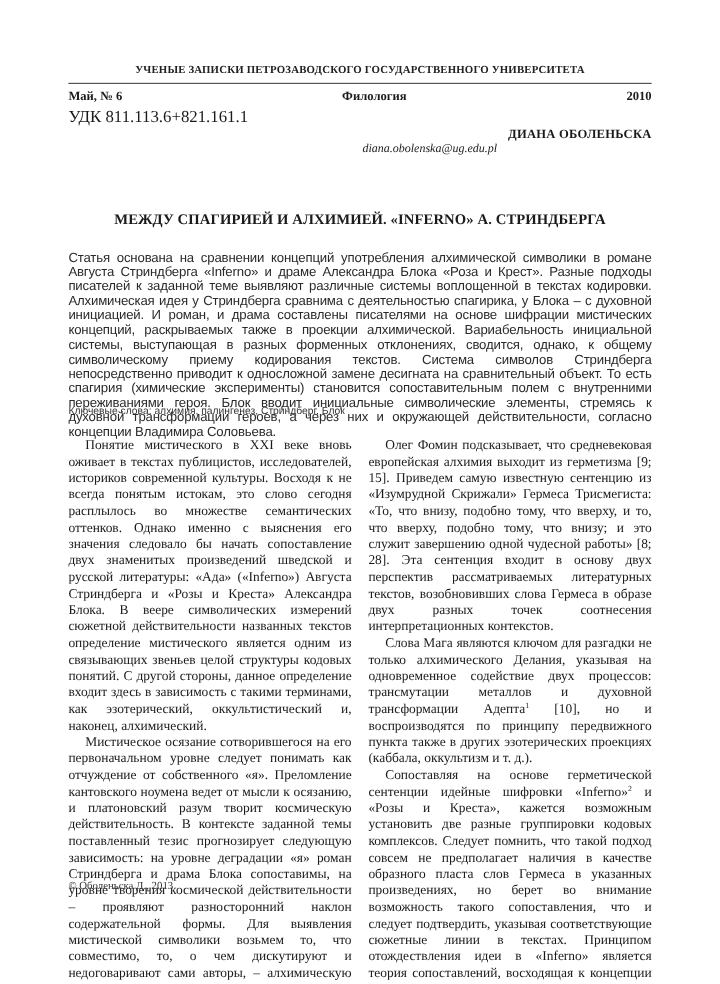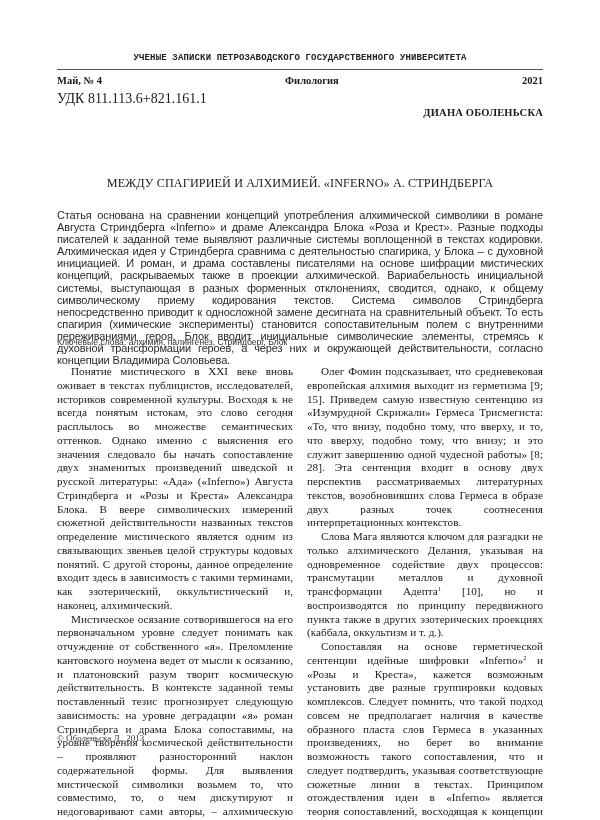--- a/index.html
+++ b/index.html
@@ -1,58 +1,59 @@
 <!DOCTYPE html>
 <html><head>
 <meta charset="utf-8">
 <style>
   html, body { margin: 0; padding: 0; background: #ffffff; }
   body { width: 600px; height: 820px; position: relative; overflow: hidden;
          font-family: "Liberation Serif", "DejaVu Serif", serif; color: #1a1a1a; }
   .abs { position: absolute; }
   .running-head { left: 57px; width: 486px; top: 53px; text-align: center;
-                  font-weight: bold; font-size: 9px; letter-spacing: 0.15px; color: #222; font-family: Liberation Mono, monospace; }
+                  font-weight: bold; font-size: 9px; letter-spacing: 0.15px; color: #222; }
   .rule { left: 57px; width: 486px; top: 69px; height: 0; border-top: 1px solid #555; }
   .issue-row { left: 57px; width: 486px; top: 75px; font-weight: bold; font-size: 10.5px;
                display: flex; justify-content: space-between; }
   .issue-row span { display: block; }
   .udk { left: 57px; top: 91px; font-size: 14px; }
   .author { left: 302px; width: 241px; top: 108px; font-size: 10px; line-height: 10.2px; }
   .author-name { text-align: right; font-weight: bold; font-size: 10.5px; margin-bottom: 2px; letter-spacing: 0.2px; }
   .author-aff { text-align: justify; }
   .author-mail { font-style: italic; margin-top: 2px; }
-  .title { left: 57px; width: 486px; top: 175px; text-align: center; font-weight: normal;
+  .title { left: 57px; width: 486px; top: 175px; text-align: center; font-weight: bold;
            font-size: 12.2px; line-height: 16px; letter-spacing: 0.1px; }
   .abstract { left: 57px; width: 486px; top: 209px; font-size: 11px; line-height: 12.1px;
               text-align: justify; font-family: "Liberation Sans", "DejaVu Sans", sans-serif; color: #2a2a2a;
               letter-spacing: -0.15px; }
   .keywords { left: 57px; width: 486px; top: 337px; font-size: 8.6px;
               font-family: "Liberation Sans", "DejaVu Sans", sans-serif; color: #333; }
   .col { top: 365px; width: 236px; font-size: 11.2px; line-height: 13.75px; text-align: justify;
          hyphens: auto; }
   .col p { margin: 0; text-indent: 14px; }
   .col-left { left: 57px; }
   .col-right { left: 307px; }
   sup { font-size: 6.5px; line-height: 0; vertical-align: 4px; }
   .copyright { left: 57px; top: 733px; font-size: 9px; color: #333; }
 </style>
 </head>
 <body>
 
 <div class="abs running-head">УЧЕНЫЕ ЗАПИСКИ ПЕТРОЗАВОДСКОГО ГОСУДАРСТВЕННОГО УНИВЕРСИТЕТА</div>
 <div class="abs rule"></div>
 <div class="abs issue-row">
-  <span>Май, № 4</span>
+  <span>Май, № 6</span>
   <span>Филология</span>
-  <span>2021</span>
+  <span>2010</span>
 </div>
 <div class="abs udk">УДК 811.113.6+821.161.1</div>
 
 <div class="abs author">
   <div class="author-name">ДИАНА ОБОЛЕНЬСКА</div>
+  <div class="author-mail">diana.obolenska@ug.edu.pl</div>
 </div>
 
 <div class="abs title">
   <div>МЕЖДУ СПАГИРИЕЙ И АЛХИМИЕЙ. «INFERNO» А. СТРИНДБЕРГА</div>
 </div>
 
 <div class="abs abstract">Статья основана на сравнении концепций употребления алхимической символики в романе Августа Стриндберга «Inferno» и драме Александра Блока «Роза и Крест». Разные подходы писателей к заданной теме выявляют различные системы воплощенной в текстах кодировки. Алхимическая идея у Стриндберга сравнима с деятельностью спагирика, у Блока – с духовной инициацией. И роман, и драма составлены писателями на основе шифрации мистических концепций, раскрываемых также в проекции алхимической. Вариабельность инициальной системы, выступающая в разных формен­ных отклонениях, сводится, однако, к общему символическому приему кодирования текстов. Система символов Стриндберга непосредственно приводит к односложной замене десигната на срав­нительный объект. То есть спагирия (химические эксперименты) становится сопоставительным по­лем с внутренними переживаниями героя. Блок вводит инициальные символические элементы, стремясь к духовной трансформации героев, а через них и окружающей действительности, согласно концепции Владимира Соловьева.</div>
 <div class="abs keywords">Ключевые слова: алхимия, палингенез, Стриндберг, Блок</div>
 
 <div class="abs col col-left">

